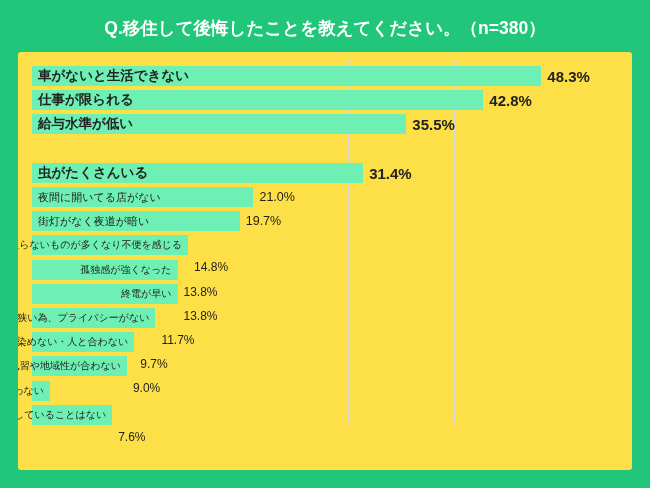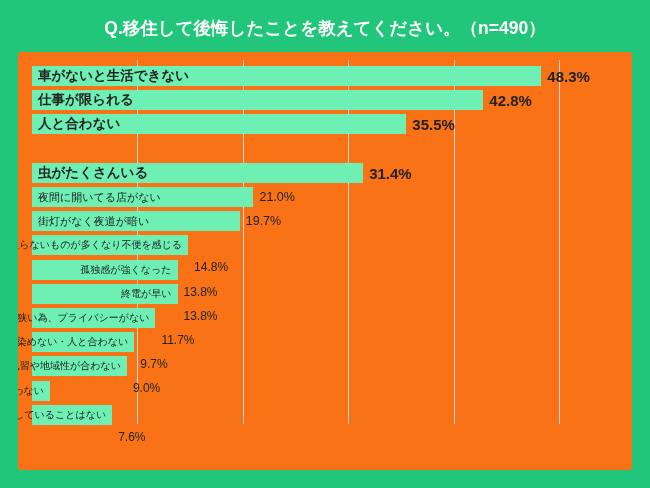--- a/index.html
+++ b/index.html
@@ -32,21 +32,21 @@
     font-weight: bold;
     letter-spacing: 0px;
     white-space: nowrap;
   }
   #card {
     position: absolute;
     left: 18px;
     top: 52px;
     width: 614px;
     height: 418px;
-    background: #f97316;
+    background: #fde047;
     border-radius: 3px;
     overflow: hidden;
   }
   #plot {
     position: absolute;
     left: 0;
     top: 0;
     width: 614px;
     height: 380px;
   }
@@ -113,42 +113,42 @@
     font-weight: bold;
     color: #2b2b2b;
     letter-spacing: 0.2px;
   }
 </style>
 </head>
 <body>
 
 <div id="page">
 
-  <div id="title">Q.移住して後悔したことを教えてください。（n=490）</div>
+  <div id="title">Q.移住して後悔したことを教えてください。（n=380）</div>
 
   <div id="card">
     <div id="plot">
         <div class="gridline" style="left: 119.455px;"></div>
         <div class="gridline" style="left: 224.909px;"></div>
         <div class="gridline" style="left: 330.364px;"></div>
         <div class="gridline" style="left: 435.818px;"></div>
         <div class="gridline" style="left: 541.273px;"></div>
         <div class="bar-row big" style="top: 14px;">
           <div class="bar" style="width: 509.345px;"></div>
           <div class="bar-label inside-label">車がないと生活できない</div>
           <div class="bar-value" style="left: 529.345px;">48.3%</div>
         </div>
         <div class="bar-row big" style="top: 38.2px;">
           <div class="bar" style="width: 451.345px;"></div>
           <div class="bar-label inside-label">仕事が限られる</div>
           <div class="bar-value" style="left: 471.345px;">42.8%</div>
         </div>
         <div class="bar-row big" style="top: 62.4px;">
           <div class="bar" style="width: 374.364px;"></div>
-          <div class="bar-label inside-label">人と合わない</div>
+          <div class="bar-label inside-label">給与水準が低い</div>
           <div class="bar-value" style="left: 394.364px;">35.5%</div>
         </div>
         <div class="bar-row big" style="top: 110.8px;">
           <div class="bar" style="width: 331.127px;"></div>
           <div class="bar-label inside-label">虫がたくさんいる</div>
           <div class="bar-value" style="left: 351.127px;">31.4%</div>
         </div>
         <div class="bar-row mid" style="top: 135px;">
           <div class="bar" style="width: 221.455px;"></div>
           <div class="bar-label inside-label">夜間に開いてる店がない</div>

